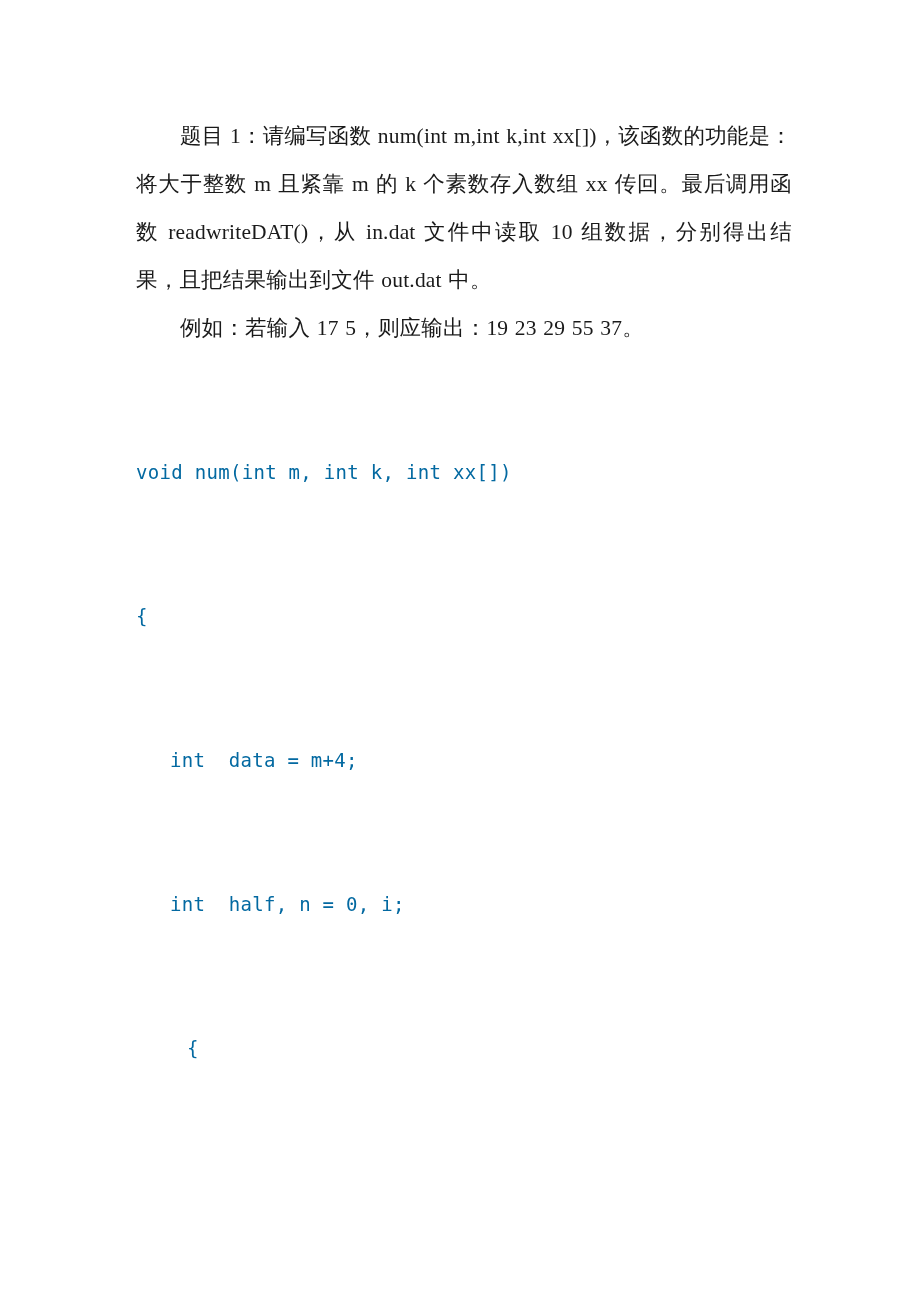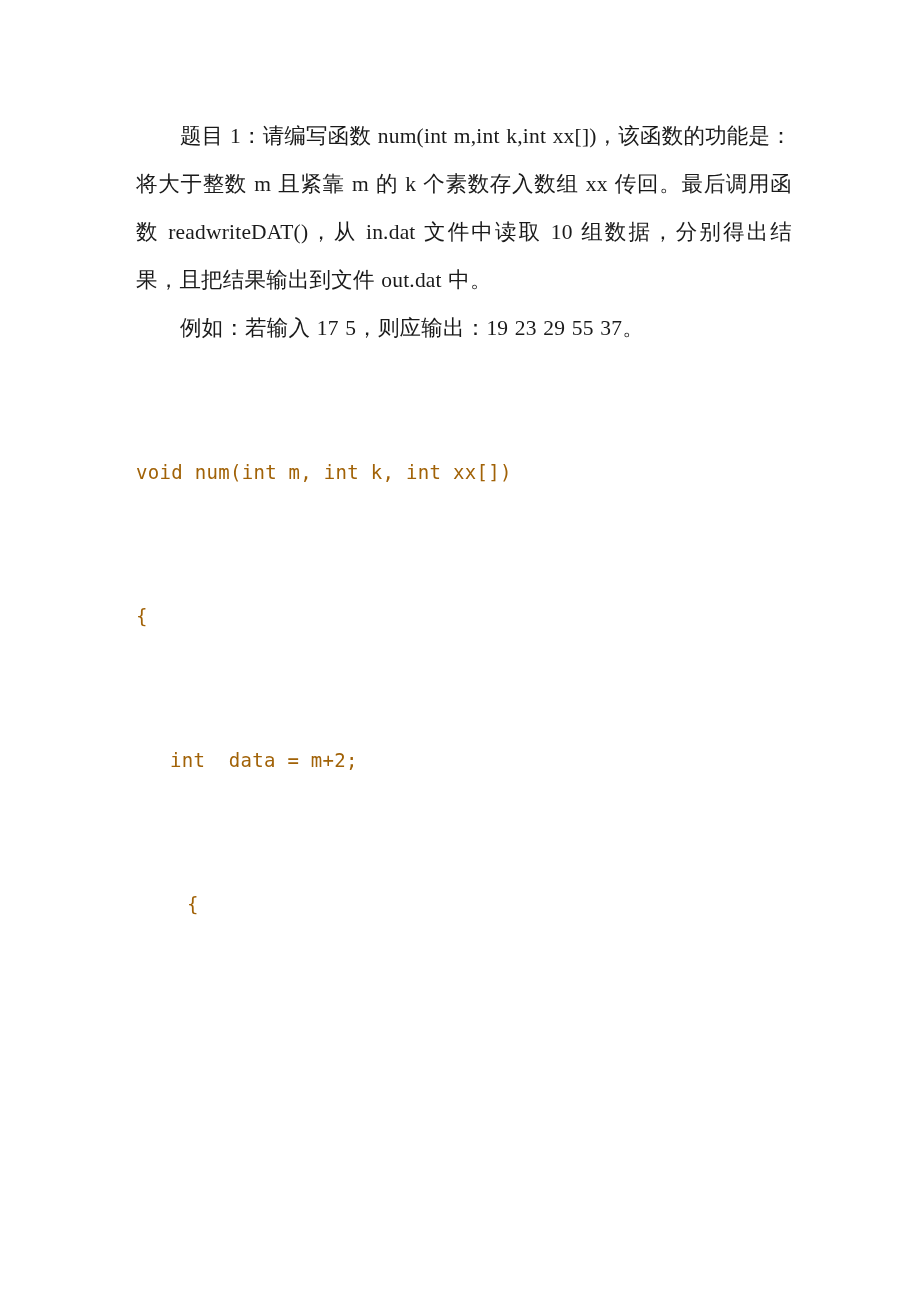--- a/index.html
+++ b/index.html
@@ -51,40 +51,41 @@
     font-family: "DejaVu Sans Mono", "Liberation Mono", monospace;
     font-size: 19px;
     line-height: 48px;
     white-space: pre;
     letter-spacing: 0.3px;
   }
   .codeline {
     display: block;
     height: 48px;
     white-space: pre;
-    color: #a16207;
+    color: #0369a1;
   }
   .ind0 { padding-left: 0px; }
   .ind1 { padding-left: 34px; }
   .ind2 { padding-left: 51px; }
 </style>
 </head>
 <body>
 
 <div class="page">
   <div class="content">
 
     <p class="prose">题目 1：请编写函数 num(int m,int k,int xx[])，该函数的功能是：将大于整数 m 且紧靠 m 的 k 个素数存入数组 xx 传回。最后调用函数 readwriteDAT()，从 in.dat 文件中读取 10 组数据，分别得出结果，且把结果输出到文件 out.dat 中。</p>
 
     <p class="prose last-free">例如：若输入 17 5，则应输出：19 23 29 55 37。</p>
 
     <div class="codeblock">
       <span class="codeline ind0">void num(int m, int k, int xx[])</span>
       <span class="codeline ind0">{</span>
-      <span class="codeline ind1">int  data = m+2;</span>
+      <span class="codeline ind1">int  data = m+4;</span>
+      <span class="codeline ind1">int  half, n = 0, i;</span>
       <span class="codeline ind2">{</span>
       
       
       
       
       
       
       
       
       

